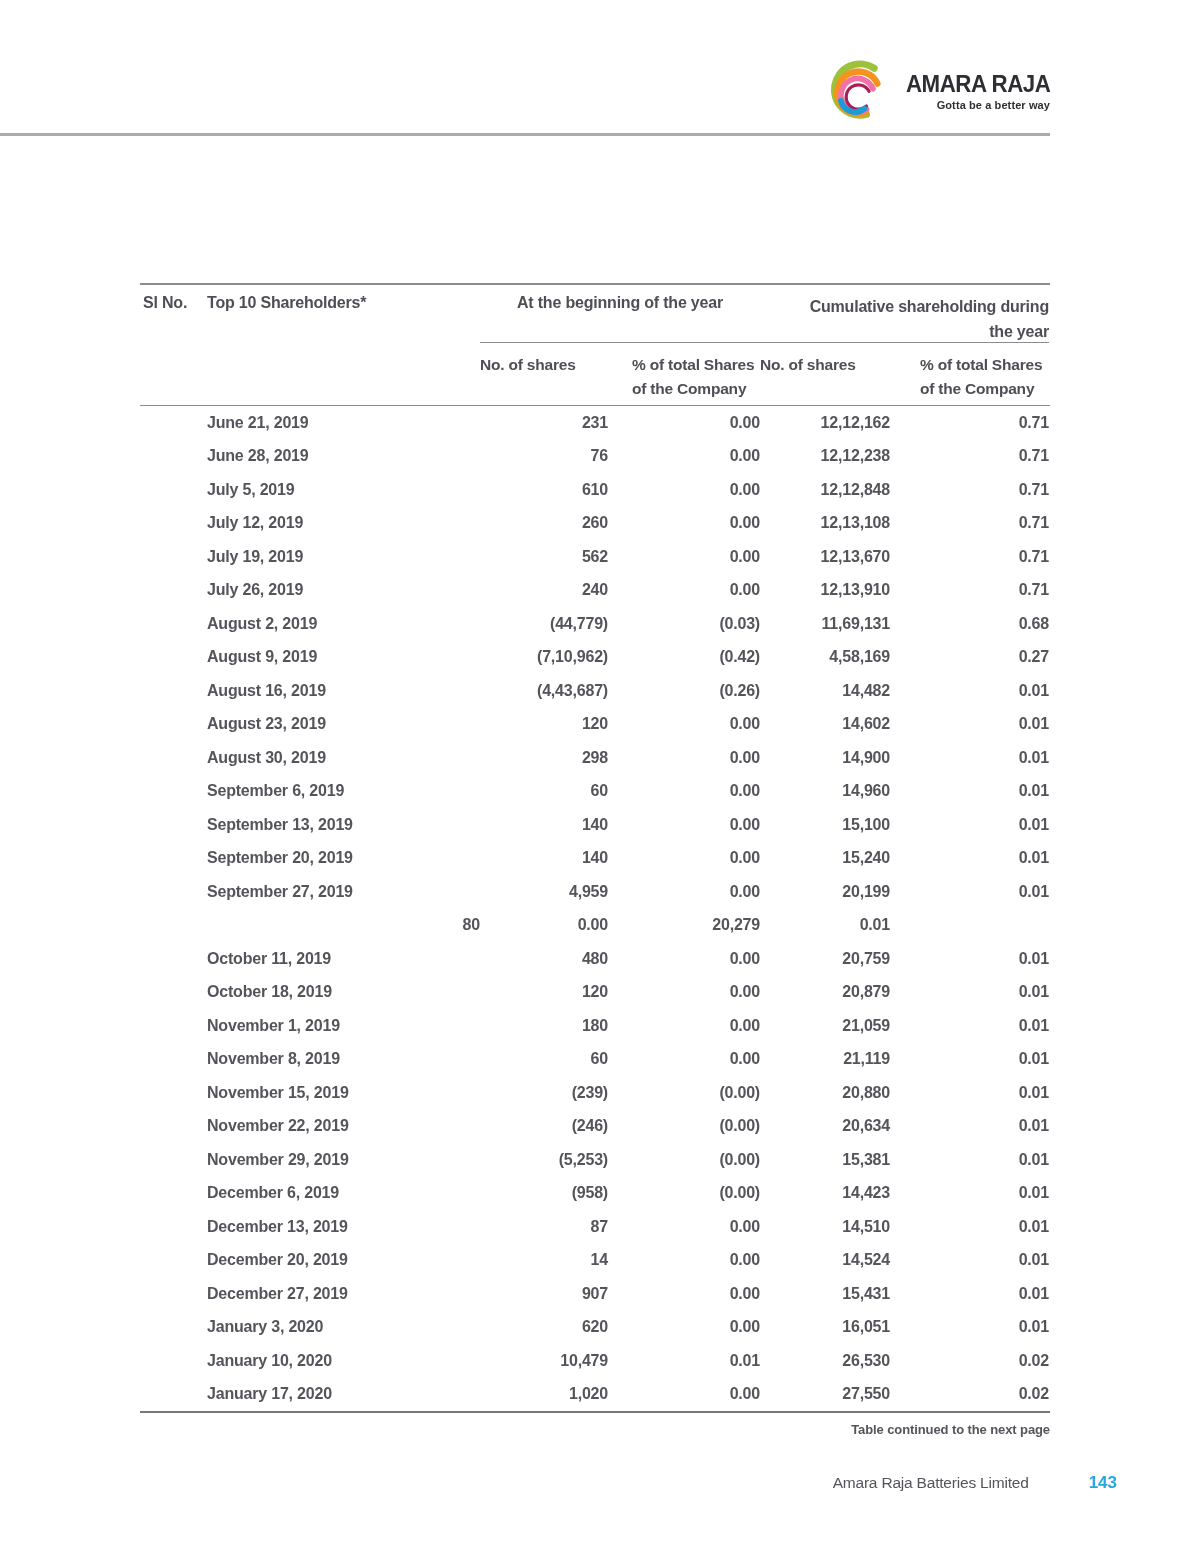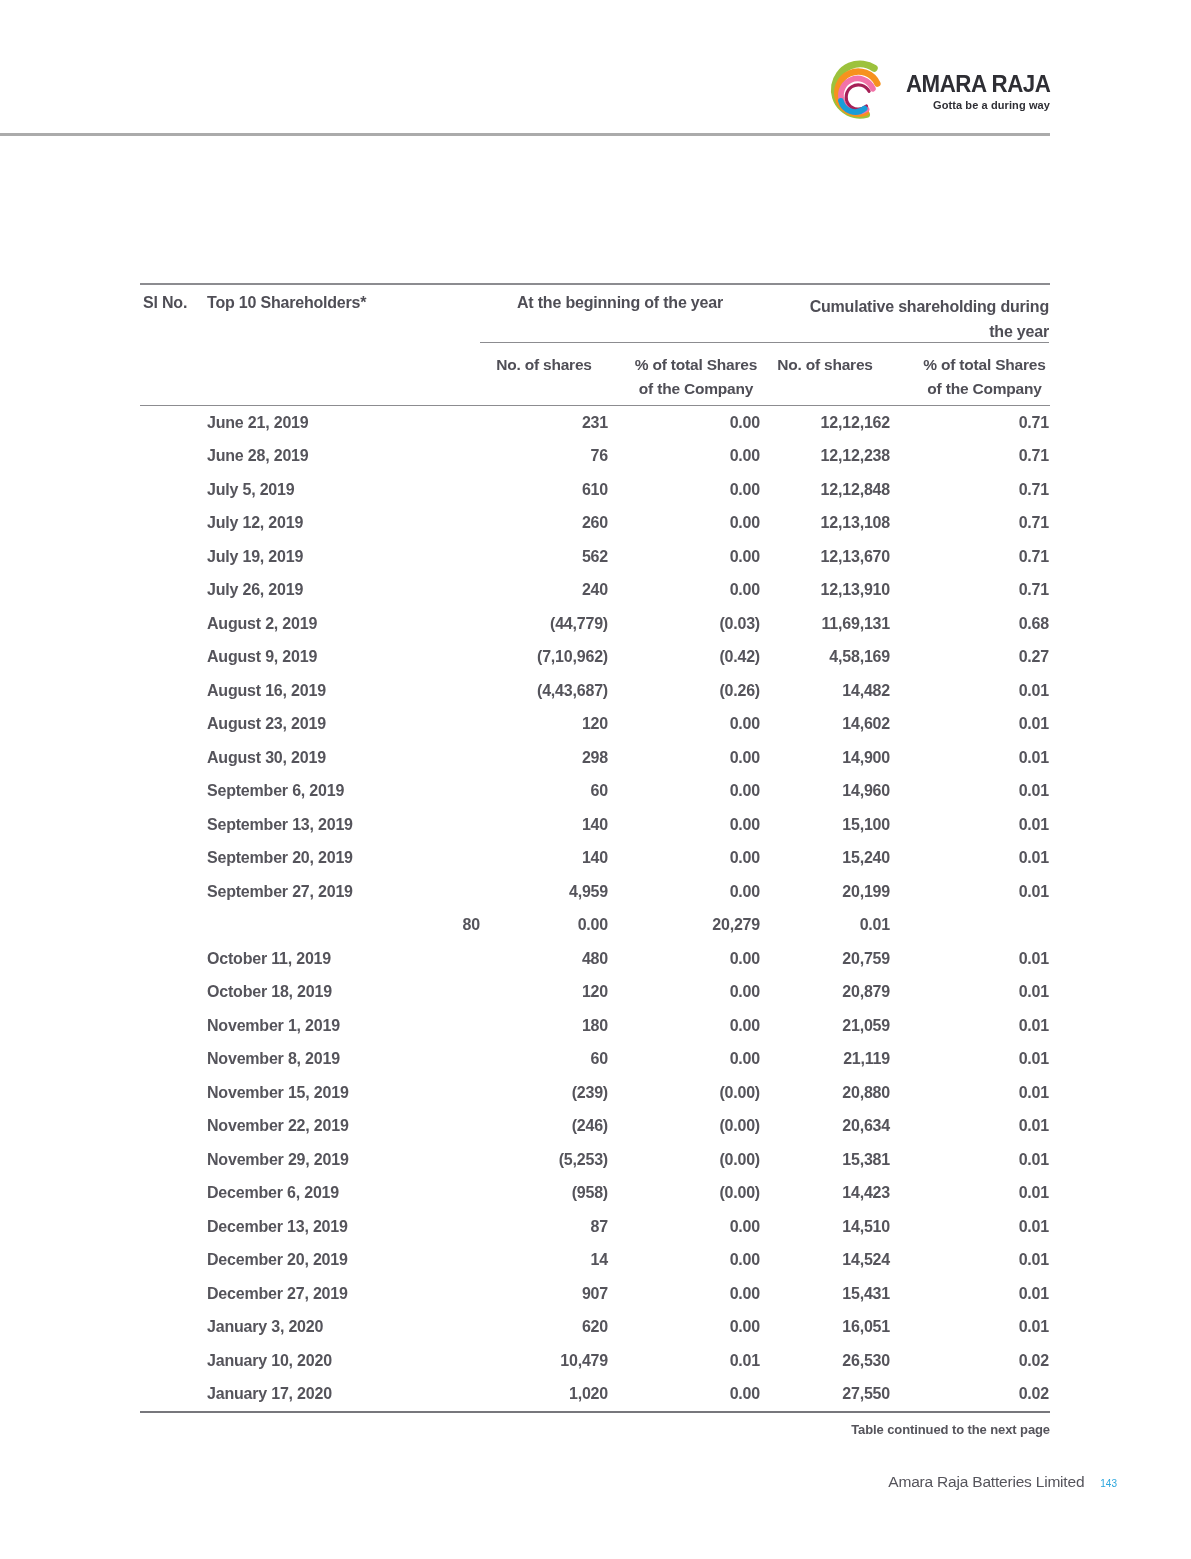--- a/index.html
+++ b/index.html
@@ -35,58 +35,58 @@
   .tbl { position: absolute; top: 283px; left: 140px; width: 910px; }
   .grid { display: grid; grid-template-columns: 67px 273px 128px 152px 130px 159px; }
   .thead { border-top: 2px solid var(--rule-mid, #8C8C90); border-bottom: 1px solid var(--rule-mid, #8C8C90); }
   .h-cell { font-weight: 700; font-size: 16px; color: var(--head-text, #4F4E56); letter-spacing: -0.2px; }
   .hr1 { height: 58px; padding-top: 9px; }
   .h-sl { grid-column: 1; padding-left: 3px; }
   .h-sh { grid-column: 2; }
   .h-g1 { grid-column: 3 / span 2; text-align: center; border-bottom: 1px solid var(--rule-mid, #8C8C90); }
   .h-g2 { grid-column: 5 / span 2; text-align: right; white-space: pre-line; line-height: 25px; border-bottom: 1px solid var(--rule-mid, #8C8C90); }
   .hr2 { height: 62px; padding-top: 10px; }
-  .h-sub { text-align: center; white-space: pre-line; line-height: 24px; font-size: 15.5px; }
+  .h-sub { text-align: left; white-space: pre-line; line-height: 24px; font-size: 15.5px; }
   .h-fill { grid-column: 1 / span 2; }
 
   .tbody { border-bottom: 2px solid var(--rule-dark, #77777C); }
   .trow { display: grid; grid-template-columns: 67px 273px 128px 152px 130px 159px; height: 33.5px; font-weight: bold; }
   .cell { display: flex; align-items: center; font-size: 16px; letter-spacing: -0.2px; color: var(--text, #55545B); }
   .c-date { grid-column: 2; }
   .c-num { justify-content: flex-end; }
 
   .continue-note {
     position: absolute; top: 1422px; right: 141px;
     font-size: 13px; color: var(--text, #55545B); letter-spacing: -0.1px; font-weight: bold;
   }
 
   
   .footer {
     position: absolute; top: 1473px; right: 74px;
     display: flex; align-items: baseline; gap: 16px;
   }
   .company { font-size: 15.5px; color: var(--text, #55545B); letter-spacing: -0.2px; }
-  .pageno { font-size: 10px; font-weight: 400; color: var(--accent-blue, #2BA6DD); }
+  .pageno { font-size: 17px; font-weight: 700; color: var(--accent-blue, #2BA6DD); margin-left: 44px; }
 </style>
 </head>
 <body style="--text: #55545B; --head-text: #4F4E56; --brand-text: #2E2E34; --rule-light: #ABABAB; --rule-mid: #8C8C90; --rule-dark: #77777C; --accent-blue: #2BA6DD;">
 
 <div class="page">
 
   <div class="logo">
     <svg viewBox="0 0 100 100" aria-hidden="true">
       <path d="M80,16 A40,40 0 1 0 68,88" fill="none" stroke="#9CC23C" stroke-width="11" stroke-linecap="round"></path>
       <path d="M85,40 A33,33 0 1 0 67,85" fill="none" stroke="#F6921E" stroke-width="10" stroke-linecap="round"></path>
       <path d="M78,48 A26,26 0 1 0 68,80" fill="none" stroke="#F272A8" stroke-width="9" stroke-linecap="round"></path>
       <path d="M72,52 A19,19 0 1 0 68,75" fill="none" stroke="#A62057" stroke-width="5" stroke-linecap="round"></path>
       <path d="M28,67 A23,23 0 0 0 65,79" fill="none" stroke="#199CD8" stroke-width="9" stroke-linecap="round"></path>
     </svg>
     <div class="logo-text">
       <div class="brand">AMARA RAJA</div>
-      <div class="tagline">Gotta be a during way</div>
+      <div class="tagline">Gotta be a better way</div>
     </div>
   </div>
   <div class="header-rule"></div>
 
   <div class="tbl">
     <div class="grid thead">
       <div class="h-cell hr1 h-sl">Sl No.</div>
       <div class="h-cell hr1 h-sh">Top 10 Shareholders*</div>
       <div class="h-cell hr1 h-g1">At the beginning of the year</div>
       <div class="h-cell hr1 h-g2">Cumulative shareholding during

